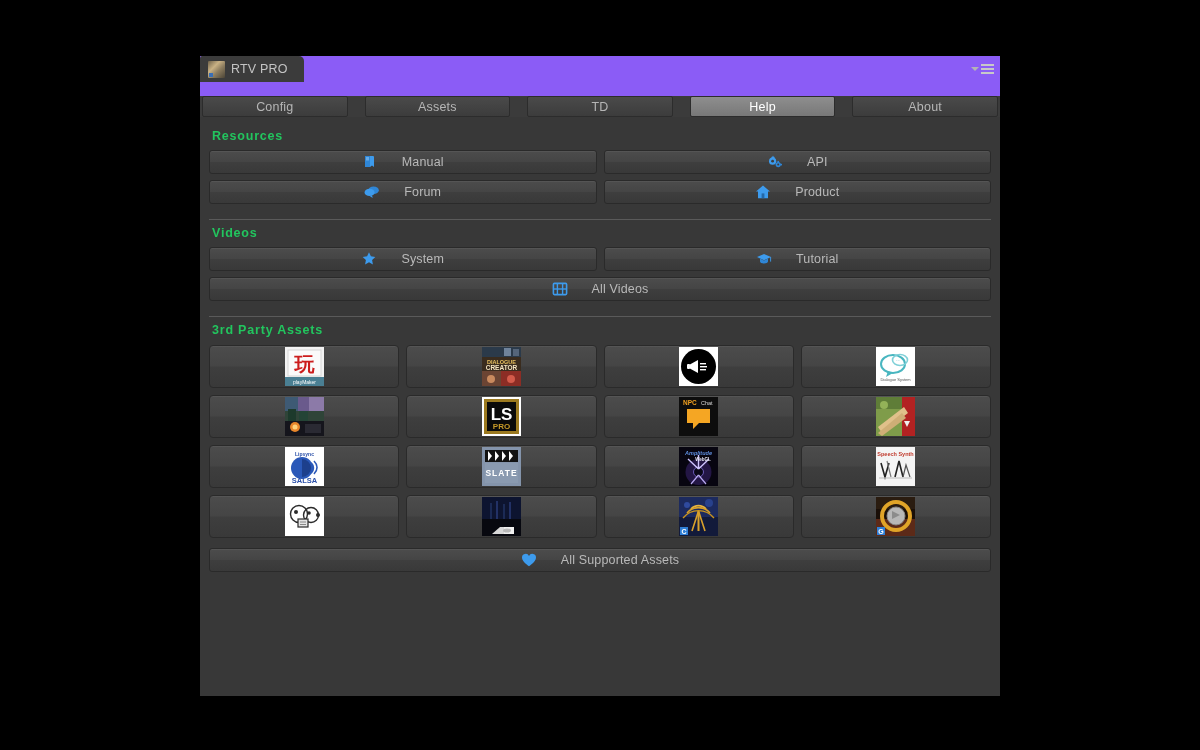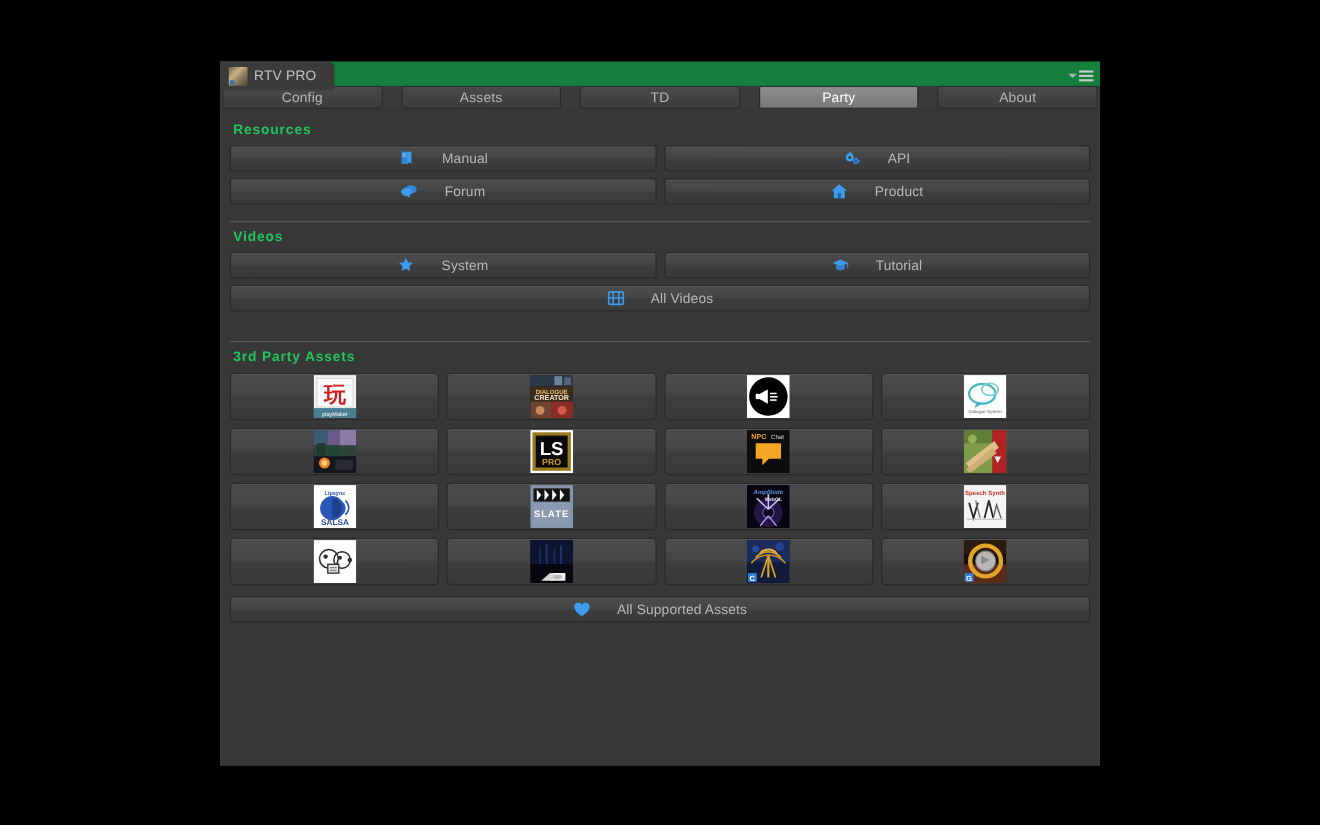--- a/index.html
+++ b/index.html
@@ -16,22 +16,22 @@
     position: absolute;
     left: 200px; top: 56px;
     width: 800px; height: 640px;
     background: #383838;
     display: flex; flex-direction: column;
   }
 
   
   .titlebar {
     position: relative;
-    height: 22px;
-    background: #15803d;
+    height: 40px;
+    background: #8b5cf6;
     flex: none;
   }
   .dock-tab {
     position: absolute; left: 0; top: 0;
     height: 26px;
     padding: 0 16px 0 8px;
     display: flex; align-items: center; gap: 6px;
     background: #3b3b3b;
     border-top-right-radius: 5px;
     border-top-left-radius: 2px;
@@ -121,21 +121,21 @@
     display: flex; align-items: center; justify-content: center;
     gap: 24px;
     color: #b9b9b9;
     font-size: 12.5px;
     cursor: default;
     box-shadow: inset 0 1px 0 rgba(255,255,255,.05);
     letter-spacing: .15px;
   }
   .row2 { display: flex; gap: 7px; margin-bottom: 6px; }
   .row2 > .ubtn { flex: 1 1 0; }
-  .rowfull { margin-bottom: 18px; }
+  .rowfull { margin-bottom: 6px; }
 
   .ico { width: 16px; height: 16px; flex: none; display: block; }
 
   
   .grid {
     display: grid;
     grid-template-columns: repeat(4, 1fr);
     gap: 7px 7px;
   }
   .tile {
@@ -177,21 +177,21 @@
             <i></i>
             <i></i>
           </span>
       </div>
     </div>
 
     <div class="tabbar">
       <div class="tab">Config</div>
       <div class="tab">Assets</div>
       <div class="tab">TD</div>
-      <div class="tab active">Party</div>
+      <div class="tab active">Help</div>
       <div class="tab">About</div>
     </div>
 
     <div class="body">
 
       <div class="section-title">Resources</div>
 
       <div class="row2">
         <div class="ubtn">
           <svg class="ico" viewBox="0 0 16 16">

